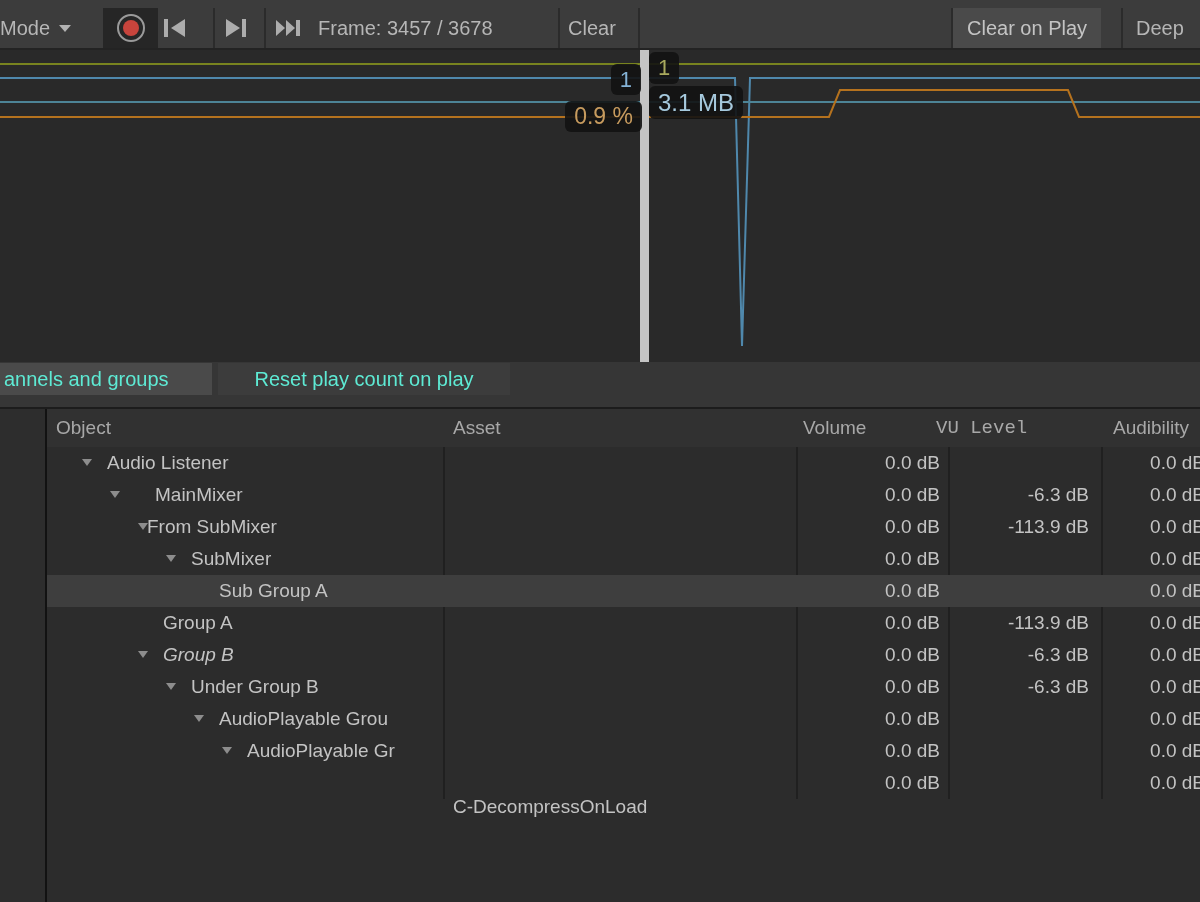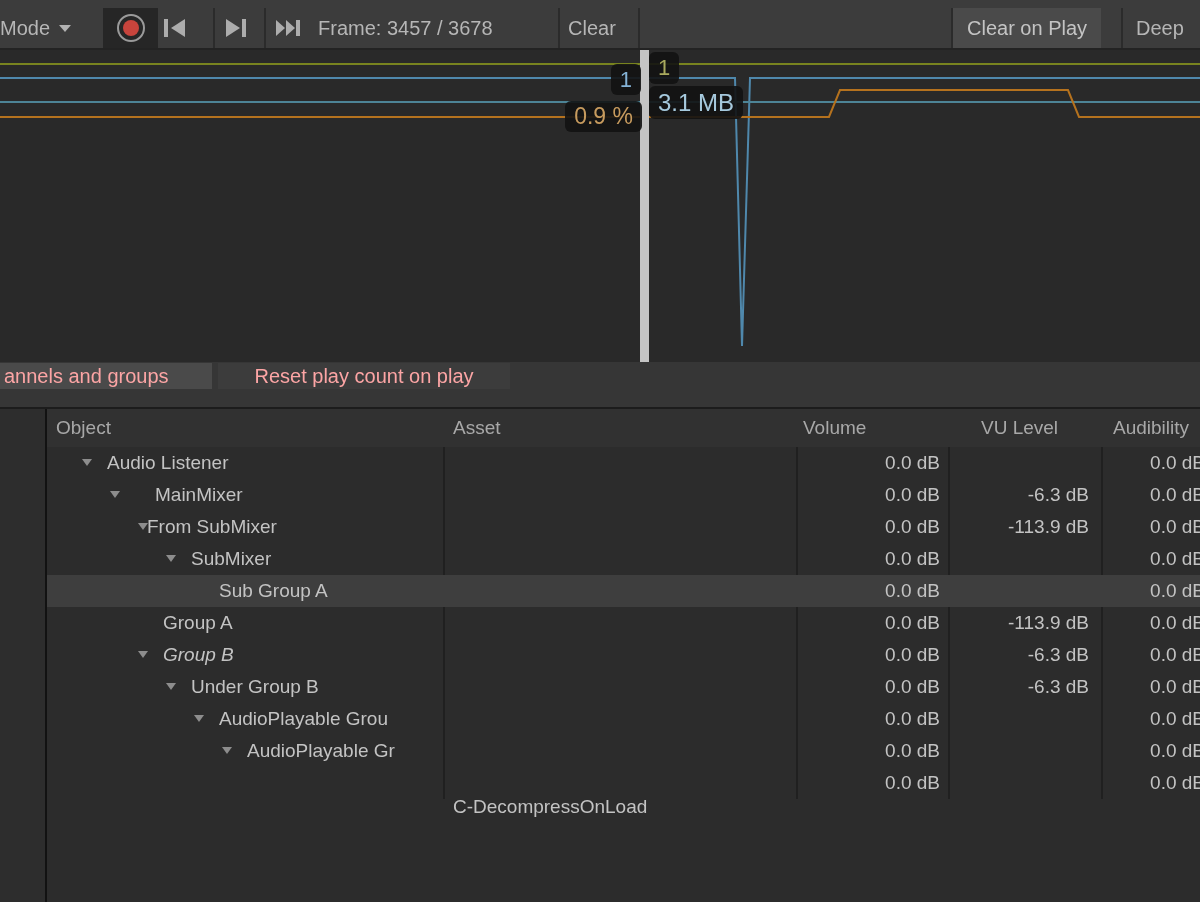--- a/index.html
+++ b/index.html
@@ -31,33 +31,33 @@
   .badge{position:absolute;background:rgba(18,18,18,0.9);border-radius:6px;
          padding:0 9px;white-space:nowrap;}
   #b-left-count{right:559px;top:14px;height:31px;line-height:31px;font-size:22px;color:#85b3d6;}
   #b-left-cpu{right:558px;top:51px;height:31px;line-height:31px;font-size:23px;color:#c79b5e;}
   #b-right-count{left:649px;top:2px;height:32px;line-height:32px;font-size:22px;color:#a9aa5e;}
   #b-right-mem{left:649px;top:36px;height:33px;line-height:33px;font-size:24px;color:#a6c9dd;}
 
   
   #tabbar{position:absolute;left:0;top:362px;width:1200px;height:45px;background:#363636;
           border-bottom:2px solid #1c1c1c;}
-  .tab{position:absolute;top:1px;height:26px;display:flex;align-items:center;
-       color:#fca5a5;font-size:20px;white-space:nowrap;}
+  .tab{position:absolute;top:1px;height:32px;display:flex;align-items:center;
+       color:#5eead4;font-size:20px;white-space:nowrap;}
   #tab-0{left:0;width:212px;background:#4a4a4a;padding-left:4px;box-sizing:border-box;}
   #tab-1{left:218px;width:292px;background:#3c3c3c;justify-content:center;}
 
   
   #gutter{position:absolute;left:0;top:409px;width:45px;height:493px;background:#2d2d2d;}
   #gutter-line{position:absolute;left:45px;top:409px;width:2px;height:493px;background:#121212;}
   #table-section{position:absolute;left:47px;top:409px;width:1028px;height:493px;background:#2c2c2c;}
   #thead{position:absolute;left:0;top:0;width:1153px;height:38px;background:#313131;}
   .hcell{position:absolute;top:0;height:38px;line-height:38px;font-size:19px;color:#a8a8a8;white-space:nowrap;}
   .h-object{left:9px;}  .h-asset{left:406px;} .h-volume{left:756px;}
-  .h-vu{left:934px;}    .h-aud{left:1066px;}
+  .h-vu{left:889px;font-family:Liberation Mono, monospace;}    .h-aud{left:1066px;}
   .colsep{position:absolute;top:0;width:2px;height:390px;background:#202020;}
   #rows{position:absolute;left:0;top:38px;width:1153px;height:352px;}
   .trow{position:absolute;left:0;width:1153px;height:32px;}
   .trow.selected{background:#3e3e3e;}
   .cell{position:absolute;top:0;height:32px;line-height:32px;font-size:19px;color:#c3c3c3;white-space:nowrap;}
   .c-asset{left:406px;width:335px;overflow:hidden;margin-top:24px;}
   .c-vol{left:750px;width:143px;text-align:right;}
   .c-vu{left:902px;width:140px;text-align:right;}
   .c-aud{left:1056px;width:102px;text-align:right;}
   .c-obj{overflow:hidden;}

